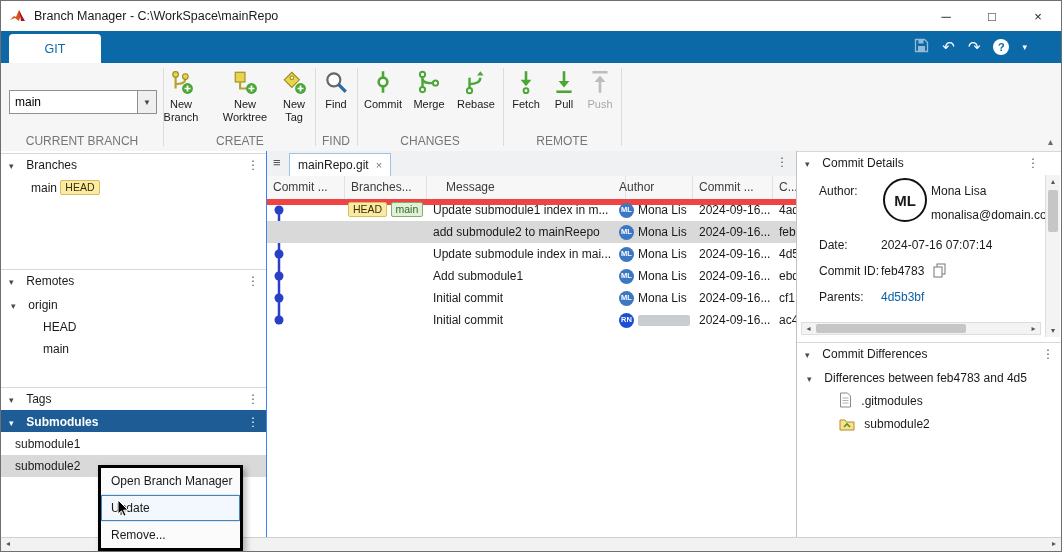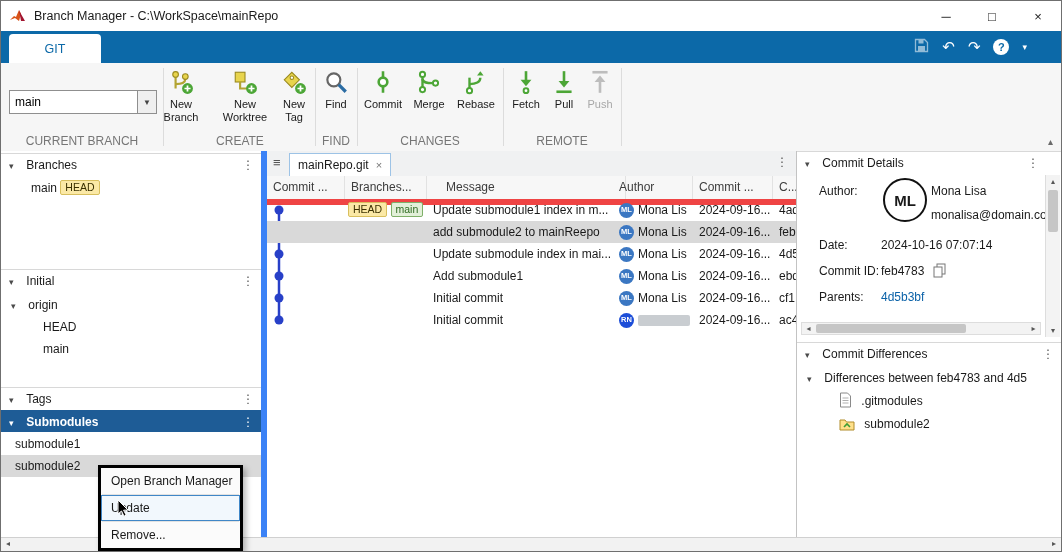--- a/index.html
+++ b/index.html
@@ -42,21 +42,21 @@
   .phdr .tri{display:inline-block;width:14px;font-size:9px;color:#4a4a4a;}
   .phdr .kebab{position:absolute;right:7px;top:0;color:#555;}
   .phdr.sel{background:#1e5c96;color:#fff;border-top-color:#1e5c96;}
   .phdr.sel .tri,.phdr.sel .kebab{color:#fff;}
   .titem{position:absolute;height:20px;line-height:20px;white-space:nowrap;}
   .badge{display:inline-block;height:13px;line-height:13px;padding:0 4px;font-size:10.5px;border-radius:2px;vertical-align:1px;}
   .badge.head{background:#fbe9a6;border:1px solid #d8bf5e;color:#3a3000;}
   .badge.branch{background:#e2f0d9;border:1px solid #7fb069;color:#2f6b22;}
 
   
-  .sidebar{position:absolute;left:0;top:150px;width:266px;height:386px;background:#fff;border-right:6px solid #3b82f6;box-sizing:border-box;}
+  .sidebar{position:absolute;left:0;top:150px;width:266px;height:386px;background:#fff;border-right:1px solid #3b82f6;box-sizing:border-box;}
   .sub-row{position:absolute;left:0;right:0;height:22px;line-height:22px;padding-left:14px;box-sizing:border-box;}
   .sub-row.sel{background:#d9d9d9;}
 
   
   .center{position:absolute;left:266px;top:150px;width:529px;height:386px;background:#fff;}
   .tabbar{position:absolute;left:0;top:0;right:0;height:25px;background:#f0f1f2;border-bottom:1px solid #cfcfcf;}
   .hamburger{position:absolute;left:6px;top:4px;color:#555;font-size:13px;}
   .doc-tab{position:absolute;left:22px;top:2px;height:22px;background:#fff;border:1px solid #9dc3e6;
     display:flex;align-items:center;padding:0 8px;gap:7px;font-size:12px;}
   .tab-close{font-size:11px;color:#777;}
@@ -273,21 +273,21 @@
       <span>Branches</span>
       <span class="kebab">⋮</span>
     </div>
     <div class="titem" style="left:30px;top:27px;">
       <span>main</span>
       <span class="badge head">HEAD</span>
     </div>
 
     <div class="phdr" style="top:118px;">
       <span class="tri">▾</span>
-      <span>Initial</span>
+      <span>Remotes</span>
       <span class="kebab">⋮</span>
     </div>
     <div class="titem" style="left:10px;top:144px;">
       <span class="tri" style="font-size:9px;color:#4a4a4a;display:inline-block;width:14px;">▾</span>
       <span>origin</span>
     </div>
     <div class="titem" style="left:42px;top:166px;">
       <span>HEAD</span>
     </div>
     <div class="titem" style="left:42px;top:188px;">
@@ -413,21 +413,21 @@
       <span>Commit Details</span>
       <span class="kebab" style="right:22px;">⋮</span>
     </div>
 
     <div class="fld-label" style="top:33px;">Author:</div>
     <div class="big-avatar">ML</div>
     <div class="abs" style="left:134px;top:33px;white-space:nowrap;">Mona Lisa</div>
     <div class="abs" style="left:134px;top:57px;width:116px;overflow:hidden;white-space:nowrap;">monalisa@domain.co</div>
 
     <div class="fld-label" style="top:87px;">Date:</div>
-    <div class="fld-value" style="top:87px;">2024-10-16 07:07:14</div>
+    <div class="fld-value" style="top:87px;">2024-07-16 07:07:14</div>
 
     <div class="fld-label" style="top:113px;">Commit ID:</div>
     <div class="fld-value" style="top:113px;">feb4783</div>
     <span class="abs" style="left:136px;top:112px;">
       <svg width="13" height="15" viewBox="0 0 13 15">
           <rect x="4" y="1" width="8" height="10" fill="#fff" stroke="#777"></rect>
           <rect x="1" y="4" width="8" height="10" fill="#fff" stroke="#777"></rect>
         </svg>
     </span>
 

